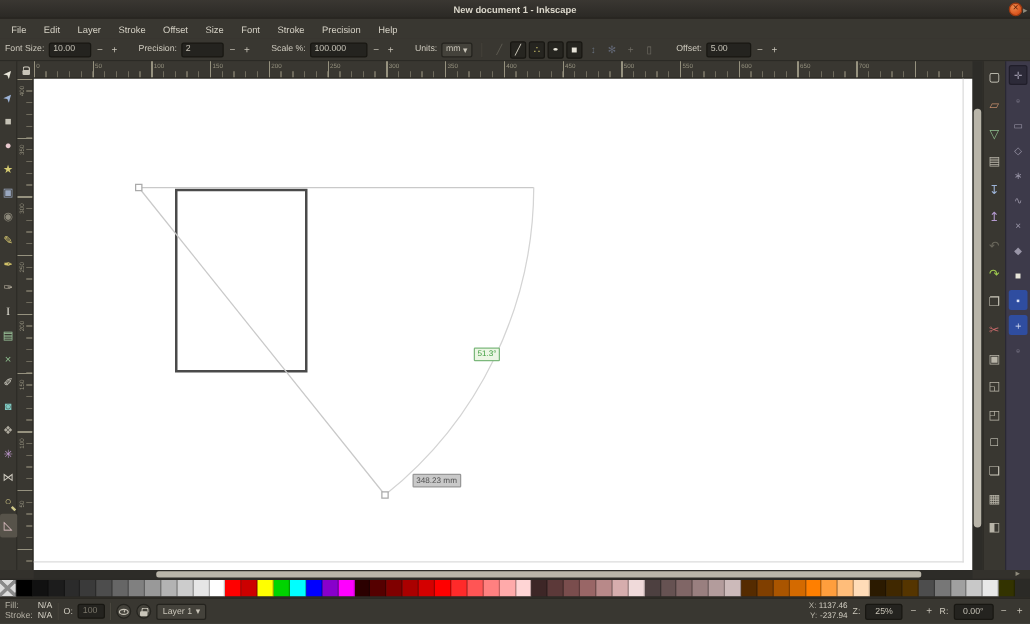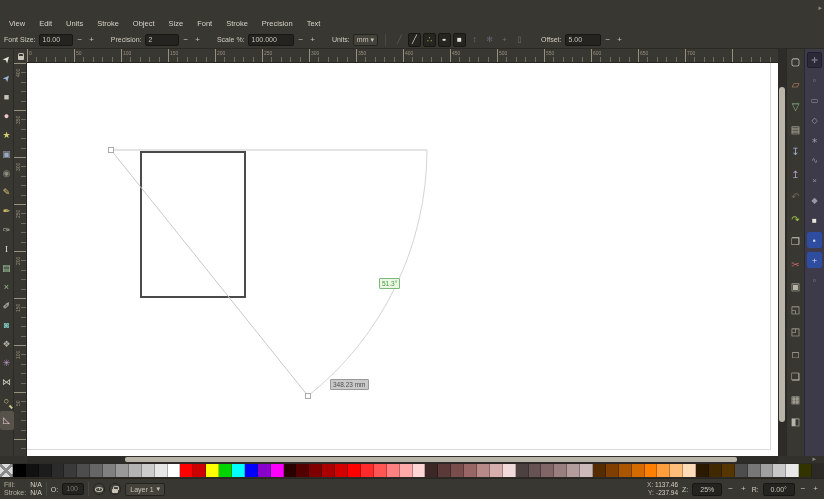--- a/index.html
+++ b/index.html
@@ -120,32 +120,36 @@
   .xy-block { margin-left:auto; text-align:right; line-height:8px; font-size:6.5px; color:#d5d1c5; }
   .xy-block .lab { color:#b4b0a4; display:inline-block; width:8px; text-align:left; }
   .zr-entry { background:#24231f; border:1px solid #181712; border-radius:2px; height:13px;
     display:flex; align-items:center; justify-content:center; padding:0 4px; font-size:7px; }
 </style>
 </head>
 <body>
 
 <div id="app">
 
+  <div class="titlebar">
+    <span class="title">New document 1 - Inkscape</span>
+    <span class="close-btn">✕</span>
+  </div>
 
   <div class="menubar" id="menubar">
-      <span class="menu-item">View</span>
+      <span class="menu-item">File</span>
       <span class="menu-item">Edit</span>
-      <span class="menu-item">Units</span>
+      <span class="menu-item">Layer</span>
       <span class="menu-item">Stroke</span>
-      <span class="menu-item">Object</span>
+      <span class="menu-item">Offset</span>
       <span class="menu-item">Size</span>
       <span class="menu-item">Font</span>
       <span class="menu-item">Stroke</span>
       <span class="menu-item">Precision</span>
-      <span class="menu-item">Text</span>
+      <span class="menu-item">Help</span>
     </div>
 
   <div class="toolbar">
     <span class="tb-label">Font Size:</span>
     <span class="entry" style="width:34px">10.00</span>
     <span class="spin">−</span>
     <span class="spin">+</span>
     <span class="tb-gap"></span>
     <span class="tb-label">Precision:</span>
     <span class="entry" style="width:34px">2</span>

